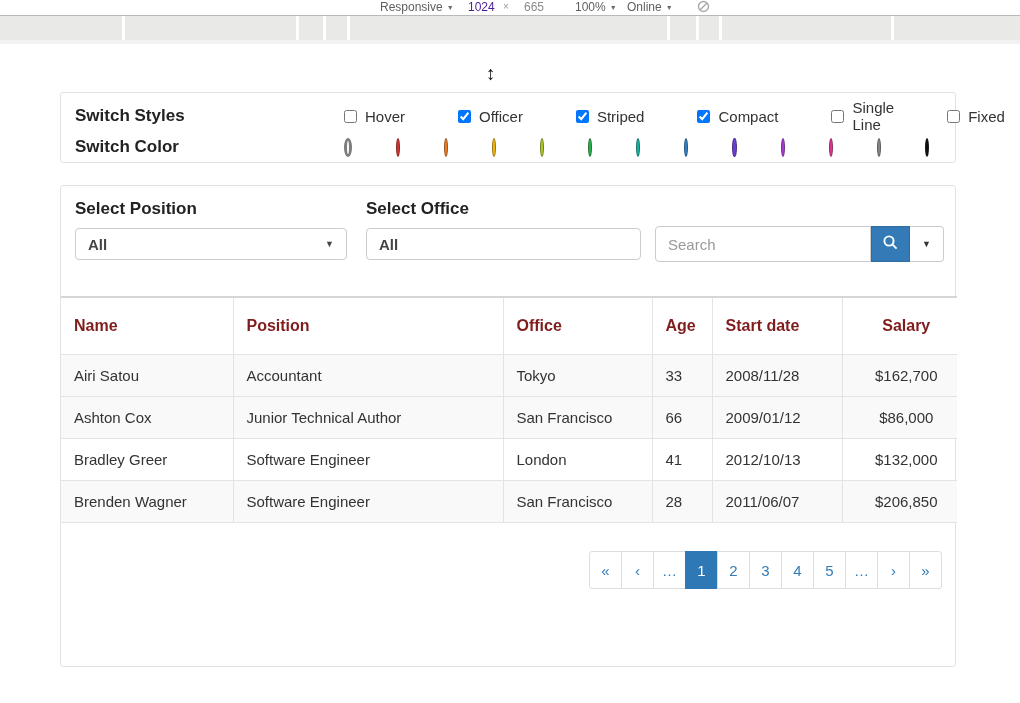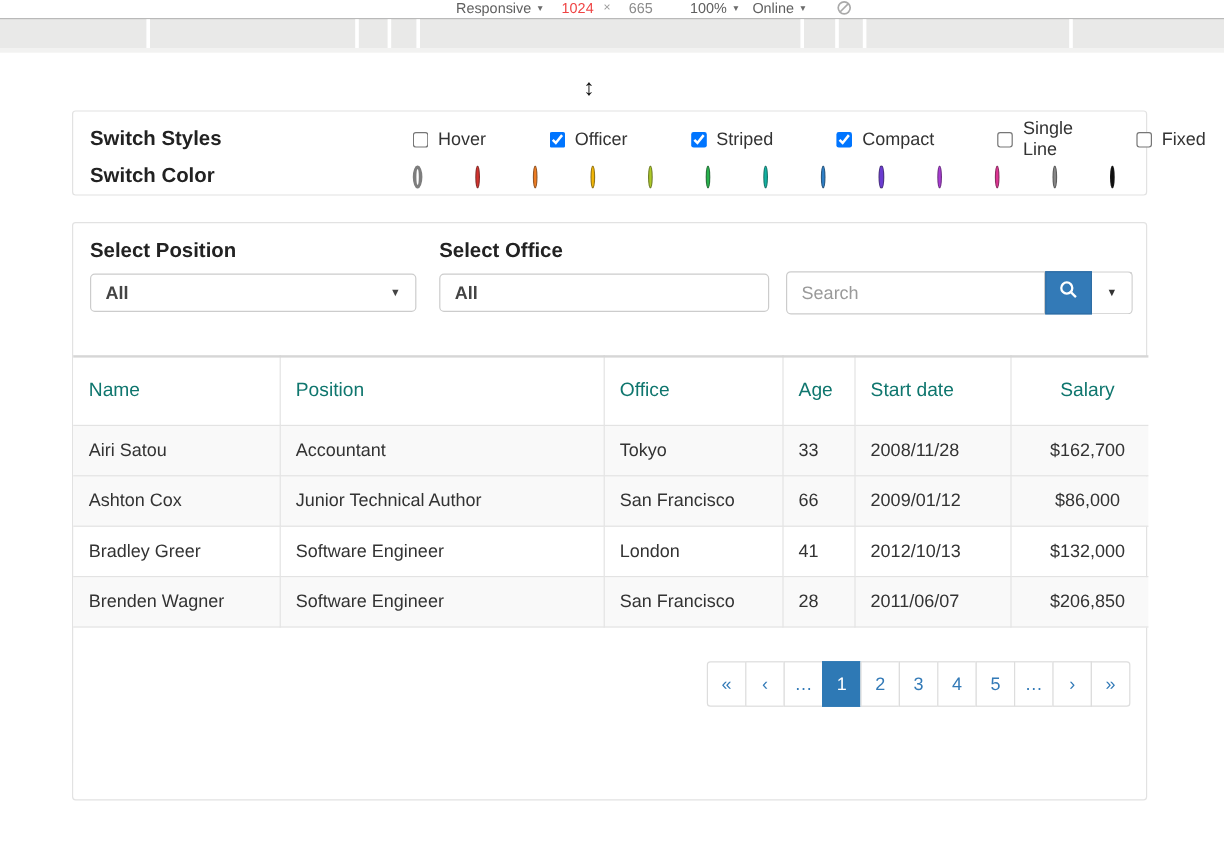--- a/index.html
+++ b/index.html
@@ -4,21 +4,21 @@
 <style>
   html,body{margin:0;padding:0;background:#fff;}
   .screen{position:relative;width:1020px;height:703px;overflow:hidden;
           font-family:"Liberation Sans", sans-serif;color:#333;background:#fff;}
 
   
   .dt-toolbar{position:absolute;left:0;top:0;width:100%;height:15px;background:#fff;
               display:flex;align-items:center;font-size:12px;color:#5f5f5f;}
   .dt-toolbar .grp{display:flex;align-items:center;gap:4px;white-space:nowrap;}
   .dt-item-responsive{position:absolute;left:380px;top:0;}
-  .dt-item-width{position:absolute;left:468px;top:0;color:#ef4444;}
+  .dt-item-width{position:absolute;left:468px;top:0;color:#4c1d95;}
   .dt-item-x{position:absolute;left:503px;top:1px;color:#9a9a9a;font-size:10px;}
   .dt-item-height{position:absolute;left:524px;top:0;color:#8a8a8a;}
   .dt-item-zoom{position:absolute;left:575px;top:0;}
   .dt-item-network{position:absolute;left:627px;top:0;}
   .dt-item-throttle{position:absolute;left:697px;top:0;}
   .caret{font-size:7px;color:#6b6b6b;line-height:1;}
 
   
   .tab-strip{position:absolute;left:0;top:15px;width:100%;height:25px;background:#e9e9e8;
              border-top:1px solid #b9b9b9;box-sizing:border-box;}
@@ -63,22 +63,22 @@
   .search-input::placeholder{color:#9a9a9a;}
   .btn-search{width:39px;height:36px;background:#337ab7;border:1px solid #2e6da4;box-sizing:border-box;
               display:flex;align-items:center;justify-content:center;cursor:pointer;}
   .btn-search-caret{width:34px;height:36px;background:#fff;border:1px solid #ccc;border-left:none;
               border-radius:0 4px 4px 0;box-sizing:border-box;display:flex;align-items:center;
               justify-content:center;cursor:pointer;}
   .btn-search-caret .caret{font-size:9px;color:#333;}
 
   
   table.data{width:100%;border-collapse:collapse;table-layout:fixed;border-top:2px solid #d6d6d6;}
-  table.data th{height:56px;font-size:16px;font-weight:normal;text-align:left;padding:0 0 0 13px;
-                border:1px solid #e3e3e3;border-top:none;background:#fff;color:#0f766e;}
+  table.data th{height:56px;font-size:16px;font-weight:bold;text-align:left;padding:0 0 0 13px;
+                border:1px solid #e3e3e3;border-top:none;background:#fff;color:#7f1d1d;}
   table.data td{height:41px;font-size:15px;padding:0 0 0 13px;border:1px solid #e3e3e3;color:#333;}
   table.data th:first-child, table.data td:first-child{border-left:none;}
   table.data th:last-child, table.data td:last-child{border-right:none;text-align:center;}
   table.data tr.striped td{background:#f9f9f9;}
 
   
   .tfooter{position:relative;height:99px;}
   .pagination{position:absolute;right:13px;top:28px;display:flex;}
   .pg{min-width:33px;height:38px;box-sizing:border-box;border:1px solid #ddd;margin-left:-1px;
       display:flex;align-items:center;justify-content:center;font-size:15px;color:#337ab7;

